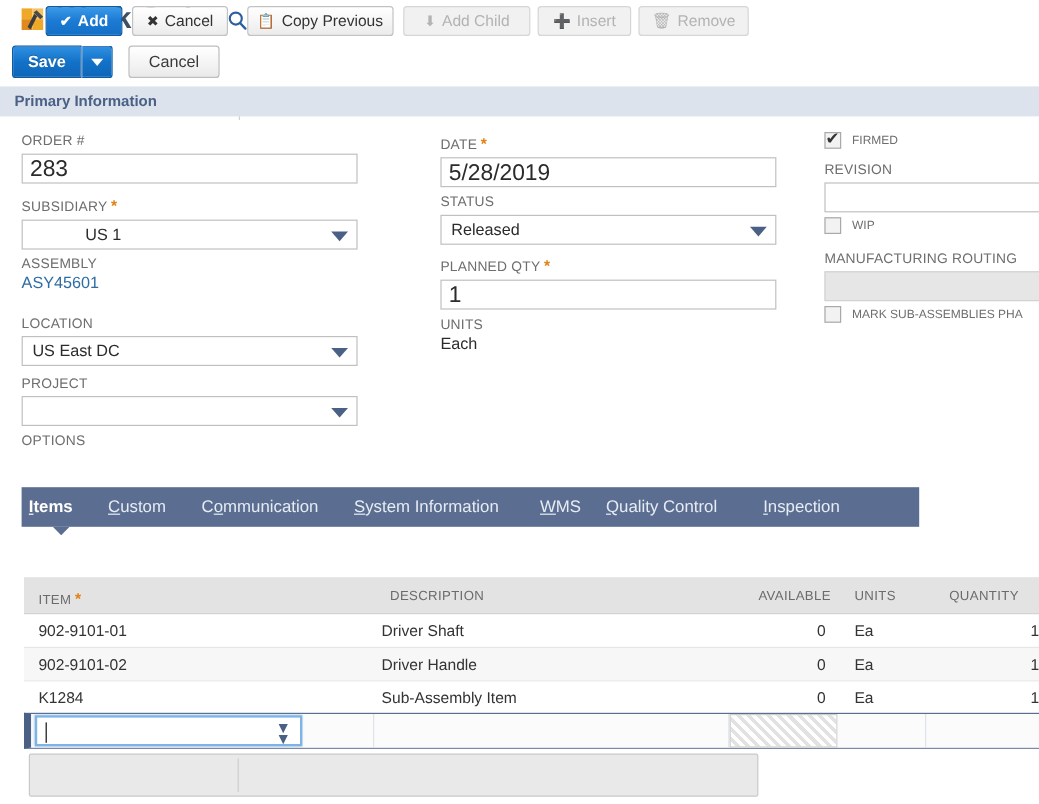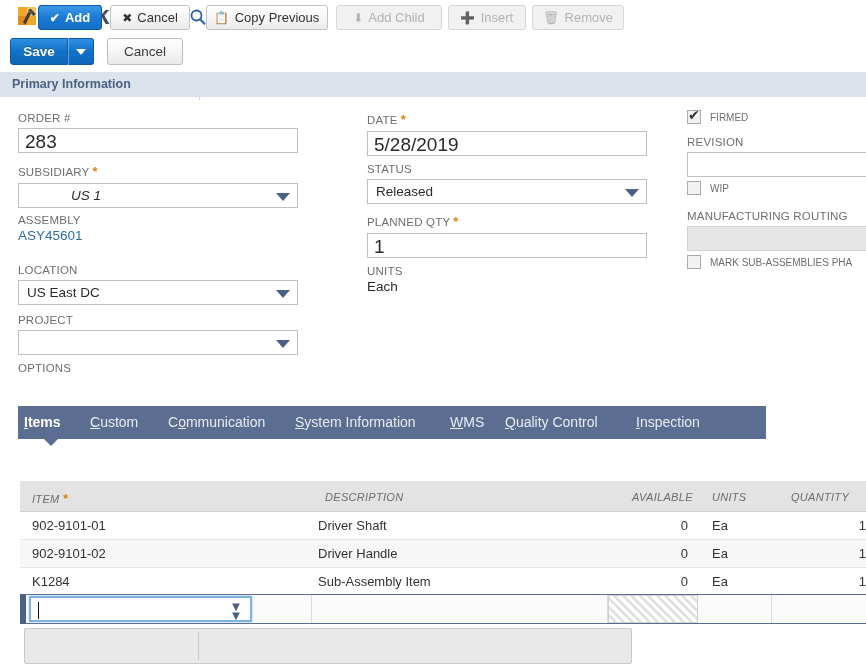--- a/index.html
+++ b/index.html
@@ -94,21 +94,21 @@
     padding: 3px 6px 0 6px; line-height: 20px;
     white-space: nowrap; overflow: hidden;
   }
   .sel {
     margin-top: 4px; height: 25px; width: 280px;
     border: 1px solid #c0c0c0; background: #fff;
     font-size: 13.5px; color: #2b2b2b;
     position: relative; line-height: 23px; overflow: hidden;
   }
   .sel .val { position: absolute; left: 8px; top: 0; }
-  .sel .val.ind { left: 52px; font-style: italic; }
+  .sel .val.ind { left: 52px; }
   .sel .arw {
     position: absolute; right: 7px; top: 9px;
     width: 0; height: 0;
     border-left: 7px solid transparent; border-right: 7px solid transparent;
     border-top: 8px solid #4a6085;
   }
   .statictxt { margin-top: 2px; font-size: 13.5px; color: #2b2b2b; }
   .linktxt { margin-top: 2px; font-size: 13.5px; color: #2e6da4; }
 
   
@@ -146,21 +146,20 @@
   
   .grid { position: absolute; left: 20px; top: 481px; width: 846px; }
   .grid-head {
     position: relative; height: 31px; background: #e3e3e3;
     border-bottom: 1px solid #cfcfcf;
   }
   .gh {
     position: absolute; top: 10px;
     font-size: 11px; color: #6b6b6b; letter-spacing: .3px; text-transform: uppercase;
     white-space: nowrap;
-    font-style: italic;
   }
   .grow { position: relative; height: 28px; border-bottom: 1px solid #e6e6e6; background: #fff; }
   .grow.alt { background: #f7f7f7; }
   .gc {
     position: absolute; top: 6px;
     font-size: 13px; color: #333; white-space: nowrap;
   }
   .gc.num { text-align: right; }
 
   

